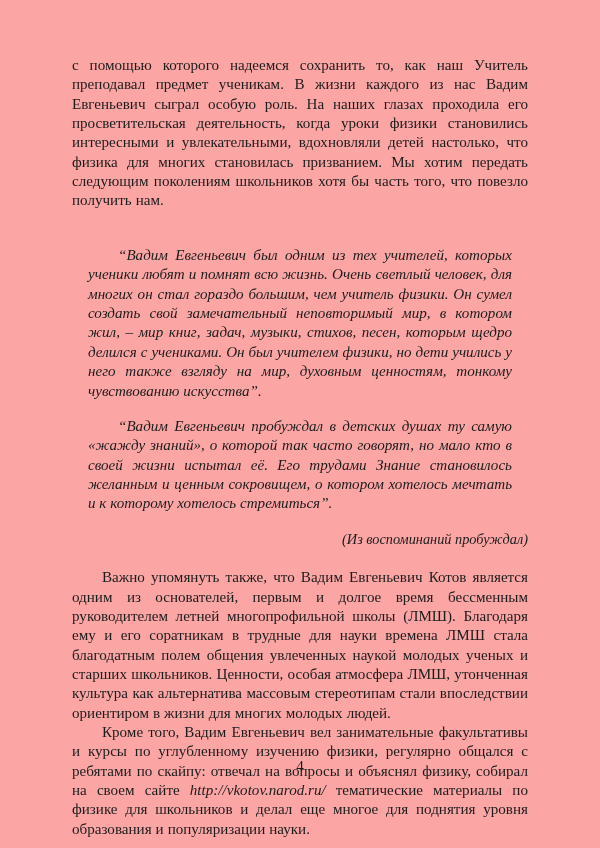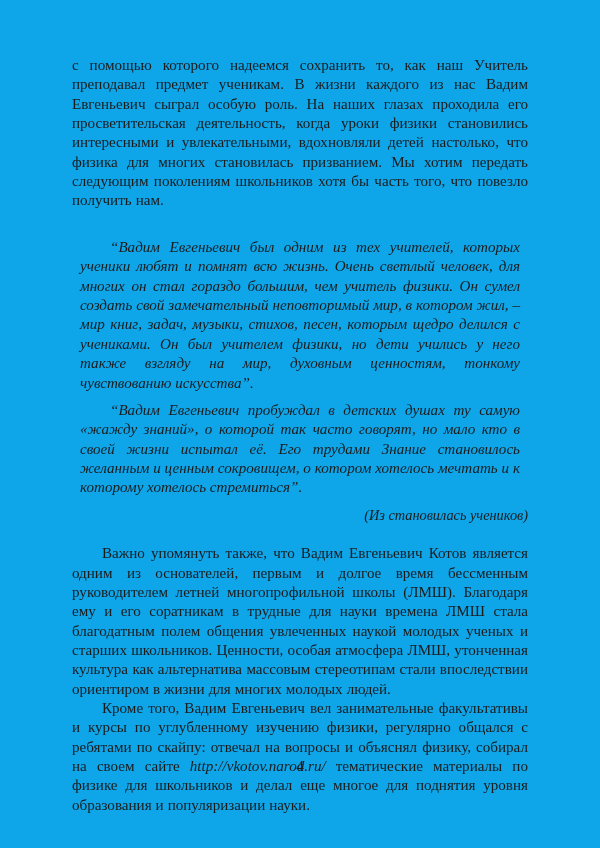--- a/index.html
+++ b/index.html
@@ -11,21 +11,21 @@
     height: 848px;
     background: #ffffff;
     font-family: "Liberation Serif", "DejaVu Serif", serif;
     color: #1a1a1a;
     overflow: hidden;
   }
   .page {
     position: relative;
     width: 600px;
     height: 848px;
-    background: #0ea5e9;
+    background: #fca5a5;
     box-sizing: border-box;
   }
   .text-column {
     position: absolute;
     left: 72px;
     top: 56px;
     width: 456px;
   }
   p.body-par {
     margin: 0;
@@ -37,21 +37,21 @@
     hyphens: manual;
     word-spacing: 0.2px;
   }
   p.body-par.no-indent {
     text-indent: 0;
   }
   .quote-block {
     margin: 0;
   }
   p.quote-par {
-    margin: 8px;
+    margin: 16px;
     font-size: 15.1px;
     line-height: 19.35px;
     text-align: justify;
     text-indent: 30px;
     font-style: italic;
     color: #1c1c1c;
   }
   p.attribution {
     margin: 0;
     font-size: 14.3px;
@@ -87,21 +87,21 @@
 
     <p class="body-par no-indent">с помощью которого надеемся сохранить то, как наш Учитель преподавал предмет ученикам. В жизни каждого из нас Вадим Евгеньевич сыграл особую роль. На наших глазах проходила его просветительская деятельность, когда уроки физики становились интересными и увлекательными, вдохновляли детей настолько, что физика для многих становилась призванием. Мы хотим передать следующим поколениям школьников хотя бы часть того, что повезло получить нам.</p>
 
     <div class="gap-line"></div>
 
     <div class="quote-block">
       <p class="quote-par">“Вадим Евгеньевич был одним из тех учителей, которых ученики любят и помнят всю жизнь. Очень светлый человек, для многих он стал гораздо большим, чем учитель физики. Он сумел создать свой замечательный неповторимый мир, в котором жил, – мир книг, задач, музыки, стихов, песен, которым щедро делился с учениками. Он был учителем физики, но дети учились у него также взгляду на мир, духовным ценностям, тонкому чувствованию искусства”.</p>
 
       <p class="quote-par">“Вадим Евгеньевич пробуждал в детских душах ту самую «жажду знаний», о которой так часто говорят, но мало кто в своей жизни испытал её. Его трудами Знание становилось желанным и ценным сокровищем, о котором хотелось мечтать и к которому хотелось стремиться”.</p>
 
-      <p class="attribution">(Из становилась учеников)</p>
+      <p class="attribution">(Из воспоминаний пробуждал)</p>
     </div>
 
     <div class="gap-line"></div>
 
     <p class="body-par">Важно упомянуть также, что Вадим Евгеньевич Котов является одним из основателей, первым и долгое время бессменным руководителем летней многопрофильной школы (ЛМШ). Благодаря ему и его соратникам в трудные для науки времена ЛМШ стала благодатным полем общения увлеченных наукой молодых ученых и старших школьников. Ценности, особая атмосфера ЛМШ, утонченная культура как альтернатива массовым стереотипам стали впоследствии ориентиром в жизни для многих молодых людей.</p>
 
     <p class="body-par"><span>Кроме того, Вадим Евгеньевич вел занимательные факультативы и курсы по углубленному изучению физики, регулярно общался с ребятами по скайпу: отвечал на вопросы и объяснял физику, собирал на своем сайте </span><span class="url-italic">http://vkotov.narod.ru/</span><span> тематические материалы по физике для школьников и делал еще многое для поднятия уровня образования и популяризации науки.</span></p>
 
   </div>
 

